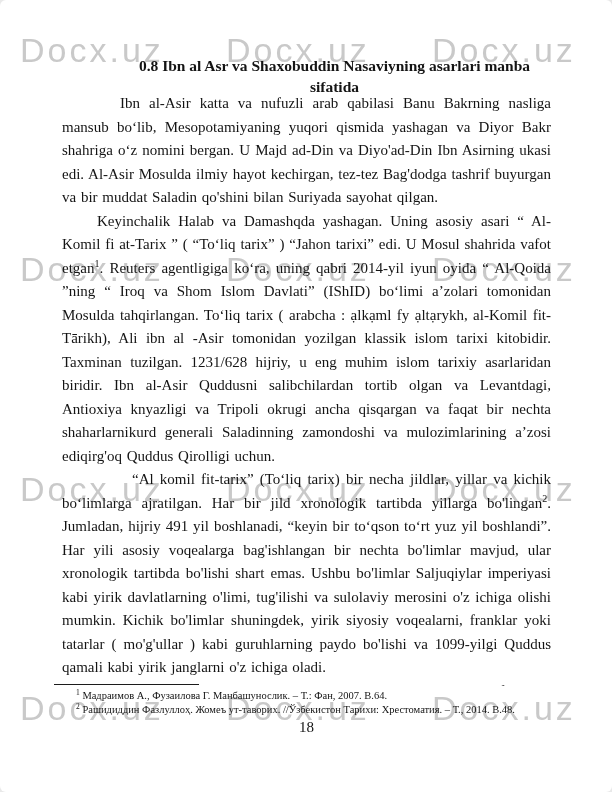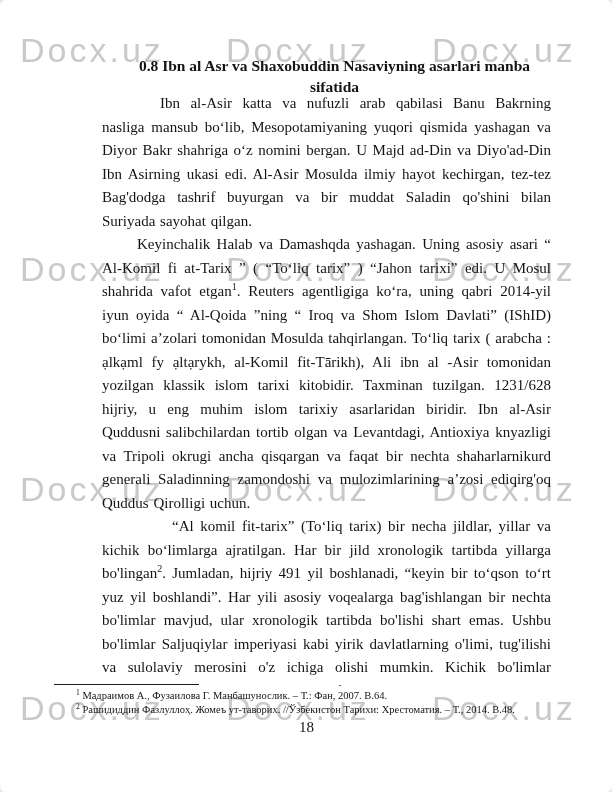--- a/index.html
+++ b/index.html
@@ -35,21 +35,21 @@
     line-height:21px;
   }
   .body-text {
     position:absolute;
     top:92px; left:62px; width:489px;
     height:594px;
     overflow:hidden;
     font-size:15px;
     line-height:23.5px;
   }
-  .para { text-align:justify; word-spacing:1px;margin-left:40px; }
+  .para { text-align:justify; word-spacing:1px; }
   .para sup { font-size:10px; line-height:0; }
   .footnote-area { position:absolute; top:684px; left:54px; width:489px; }
   .footnote-rule { width:145px; border-top:1px solid #1c1c1c; margin-bottom:4px; }
   .footnote {
     font-size:10.5px;
     line-height:14px;
     padding-left:22px;
     white-space:nowrap;
   }
   .footnote sup { font-size:7.5px; line-height:0; }

